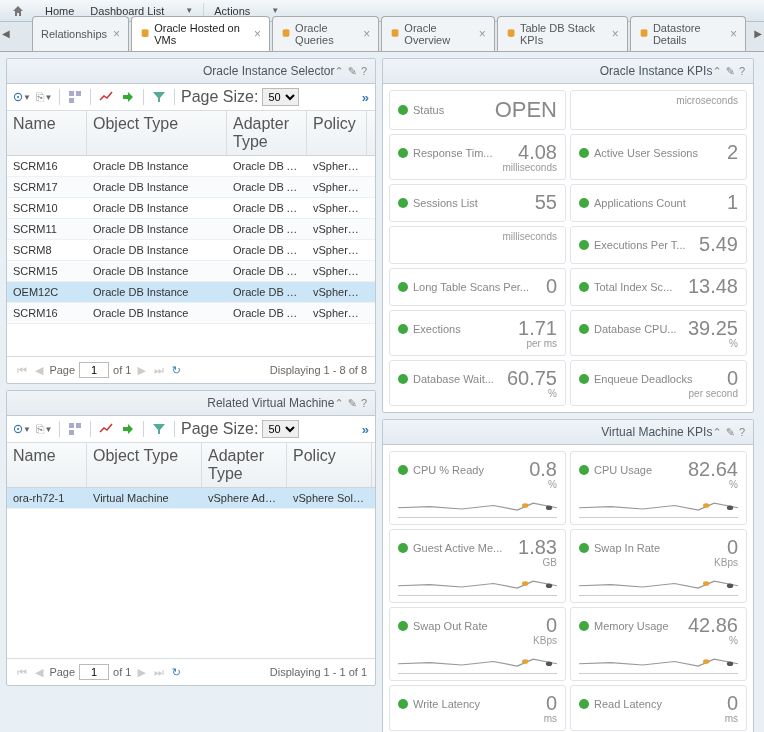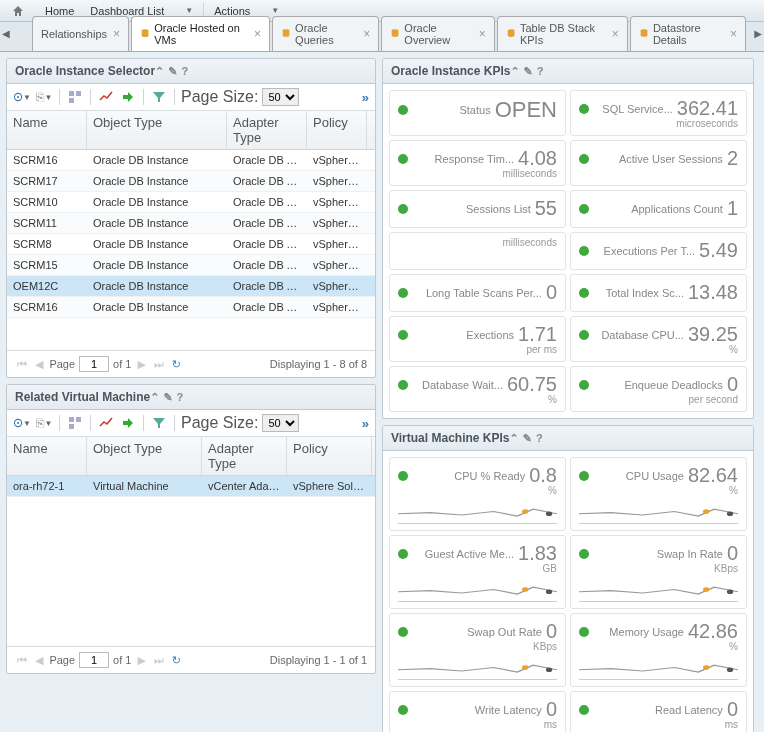--- a/index.html
+++ b/index.html
@@ -13,31 +13,31 @@
 .tab-scroll.left { left: 2px; }
 .tab-scroll.right { right: 2px; }
 .tab { background: #f0f4f7; border: 1px solid #aaa; border-bottom: none; border-radius: 4px 4px 0 0; padding: 5px 8px; margin-right: 2px; display: flex; align-items: center; gap: 4px; color: #555; cursor: pointer; font-size: 11px; min-height: 24px; }
 .tab.active { background: #fff; color: #222; font-weight: normal; }
 .tab-icon { width: 12px; height: 12px; display: inline-block; }
 .tab-close { font-size: 12px; color: #999; margin-left: 2px; cursor: pointer; }
 .main { display: flex; gap: 6px; padding: 6px; }
 .left-col { width: 370px; display: flex; flex-direction: column; gap: 6px; }
 .right-col { width: 372px; display: flex; flex-direction: column; gap: 6px; }
 .panel { background: #fff; border: 1px solid #c0c8d0; border-radius: 2px; }
-.panel-header { background: linear-gradient(#f0f4f8, #e4ebf0); border-bottom: 1px solid #c0c8d0; padding: 5px 8px; display: flex; align-items: center; justify-content: flex-start; font-weight: bold; color: #4a5560; font-size: 12px; }
+.panel-header { background: linear-gradient(#f0f4f8, #e4ebf0); border-bottom: 1px solid #c0c8d0; padding: 5px 8px; display: flex; align-items: center; justify-content: flex-end; font-weight: normal; color: #4a5560; font-size: 12px; }
 .panel-header-icons { display: flex; gap: 4px; align-items: center; }
 .panel-header-icons span { color: #888; cursor: pointer; font-size: 11px; }
 .toolbar { padding: 4px 6px; border-bottom: 1px solid #d8dde2; display: flex; align-items: center; gap: 4px; }
 .toolbar-btn { width: 18px; height: 18px; display: flex; align-items: center; justify-content: center; cursor: pointer; border-radius: 2px; }
 .toolbar-sep { width: 1px; height: 16px; background: #d0d5da; margin: 0 2px; }
 .page-size-label { font-size: 16px; color: #555; }
 .page-size-select { font-size: 11px; padding: 1px; border: 1px solid #bbb; }
 .toolbar-more { margin-left: auto; color: #3b7ab5; font-weight: bold; cursor: pointer; font-size: 13px; }
 .grid-header { display: flex; background: linear-gradient(#f8fafb, #edf1f4); border-bottom: 1px solid #d0d5da; }
-.grid-header-cell { padding: 4px 6px; border-right: 1px solid #d8dde2; font-size: 13px; color: #555; }
+.grid-header-cell { padding: 4px 6px; border-right: 1px solid #d8dde2; font-size: 16px; color: #555; }
 .grid-body { overflow-y: auto; }
 .grid-row { display: flex; border-bottom: 1px solid #eef1f4; }
 .grid-row:nth-child(even) { background: #fafbfc; }
 .grid-row.selected { background: #cde6f7 !important; }
 .grid-cell { padding: 4px 6px; font-size: 11px; color: #333; overflow: hidden; white-space: nowrap; text-overflow: ellipsis; }
 .col-name { width: 80px; }
 .col-type { width: 140px; }
 .col-adapter { width: 80px; }
 .col-policy { width: 60px; }
 .col-name2 { width: 80px; }
@@ -45,21 +45,21 @@
 .col-adapter2 { width: 85px; }
 .col-policy2 { width: 85px; }
 .pager { padding: 5px 8px; border-top: 1px solid #d8dde2; display: flex; align-items: center; gap: 4px; font-size: 11px; color: #666; }
 .pager-btn { cursor: pointer; color: #888; padding: 0 2px; }
 .pager-btn.disabled { color: #ccc; cursor: default; }
 .pager-input { width: 30px; font-size: 11px; text-align: center; border: 1px solid #bbb; padding: 1px; }
 .pager-status { margin-left: auto; }
 .kpi-grid { padding: 6px; display: grid; grid-template-columns: 1fr 1fr; gap: 4px; }
 .kpi-card { border: 1px solid #e0e4e8; border-radius: 3px; padding: 6px 8px; min-height: 38px; display: flex; flex-direction: column; justify-content: space-between; position: relative; }
 .kpi-top { display: flex; align-items: center; justify-content: space-between; gap: 4px; }
-.kpi-label { display: flex; align-items: center; gap: 5px; font-size: 11px; color: #888; overflow: hidden; white-space: nowrap; text-overflow: ellipsis; flex: 1; justify-content: space-between; }
+.kpi-label { display: flex; align-items: center; gap: 5px; font-size: 11px; color: #888; overflow: hidden; white-space: nowrap; text-overflow: ellipsis; flex: 1; }
 .status-dot { width: 10px; height: 10px; border-radius: 50%; background: #3fa93f; flex-shrink: 0; }
 .kpi-value { font-size: 20px; color: #888; font-weight: 300; white-space: nowrap; }
 .kpi-value.big { font-size: 22px; }
 .kpi-unit { font-size: 10px; color: #999; text-align: right; margin-top: -2px; }
 .sparkline { height: 24px; margin-top: 4px; position: relative; border-bottom: 1px solid #ccc; }
 .sparkline svg { width: 100%; height: 100%; }
 .refresh-icon::before { content: "↻"; color: #3b7ab5; }
 .gear-dd { display: flex; align-items: center; }
 .inst-grid-body { height: 200px; }
 </style>
@@ -314,21 +314,21 @@
       <div class="grid-header">
         <div class="grid-header-cell col-name2">Name</div>
         <div class="grid-header-cell col-type2">Object Type</div>
         <div class="grid-header-cell col-adapter2">Adapter Type</div>
         <div class="grid-header-cell col-policy2">Policy</div>
       </div>
       <div class="grid-body" id="vm-rows" style="height:170px">
           <div class="grid-row selected">
             <div class="grid-cell col-name2">ora-rh72-1</div>
             <div class="grid-cell col-type2">Virtual Machine</div>
-            <div class="grid-cell col-adapter2">vCenter Adap...</div>
+            <div class="grid-cell col-adapter2">vSphere Adap...</div>
             <div class="grid-cell col-policy2">vSphere Solu...</div>
           </div>
         </div>
       <div class="pager">
         <span class="pager-btn disabled">⏮</span>
         <span class="pager-btn disabled">◀</span>
         <span>Page</span>
         <input class="pager-input" value="1" style="">
         <span>of 1</span>
         <span class="pager-btn disabled">▶</span>
@@ -354,27 +354,20 @@
           <div class="kpi-card">
             <div class="kpi-top">
               <div class="kpi-label">
                 <span class="status-dot"></span>
                 <span>Status</span>
               </div>
               <div class="kpi-value big">OPEN</div>
             </div>
           </div>
           <div class="kpi-card">
-            <div class="kpi-top">
-              <div class="kpi-label">
-                <span class="status-dot"></span>
-                <span>SQL Service...</span>
-              </div>
-              <div class="kpi-value">362.41</div>
-            </div>
             <div class="kpi-unit">microseconds</div>
           </div>
           <div class="kpi-card">
             <div class="kpi-top">
               <div class="kpi-label">
                 <span class="status-dot"></span>
                 <span>Response Tim...</span>
               </div>
               <div class="kpi-value">4.08</div>
             </div>

